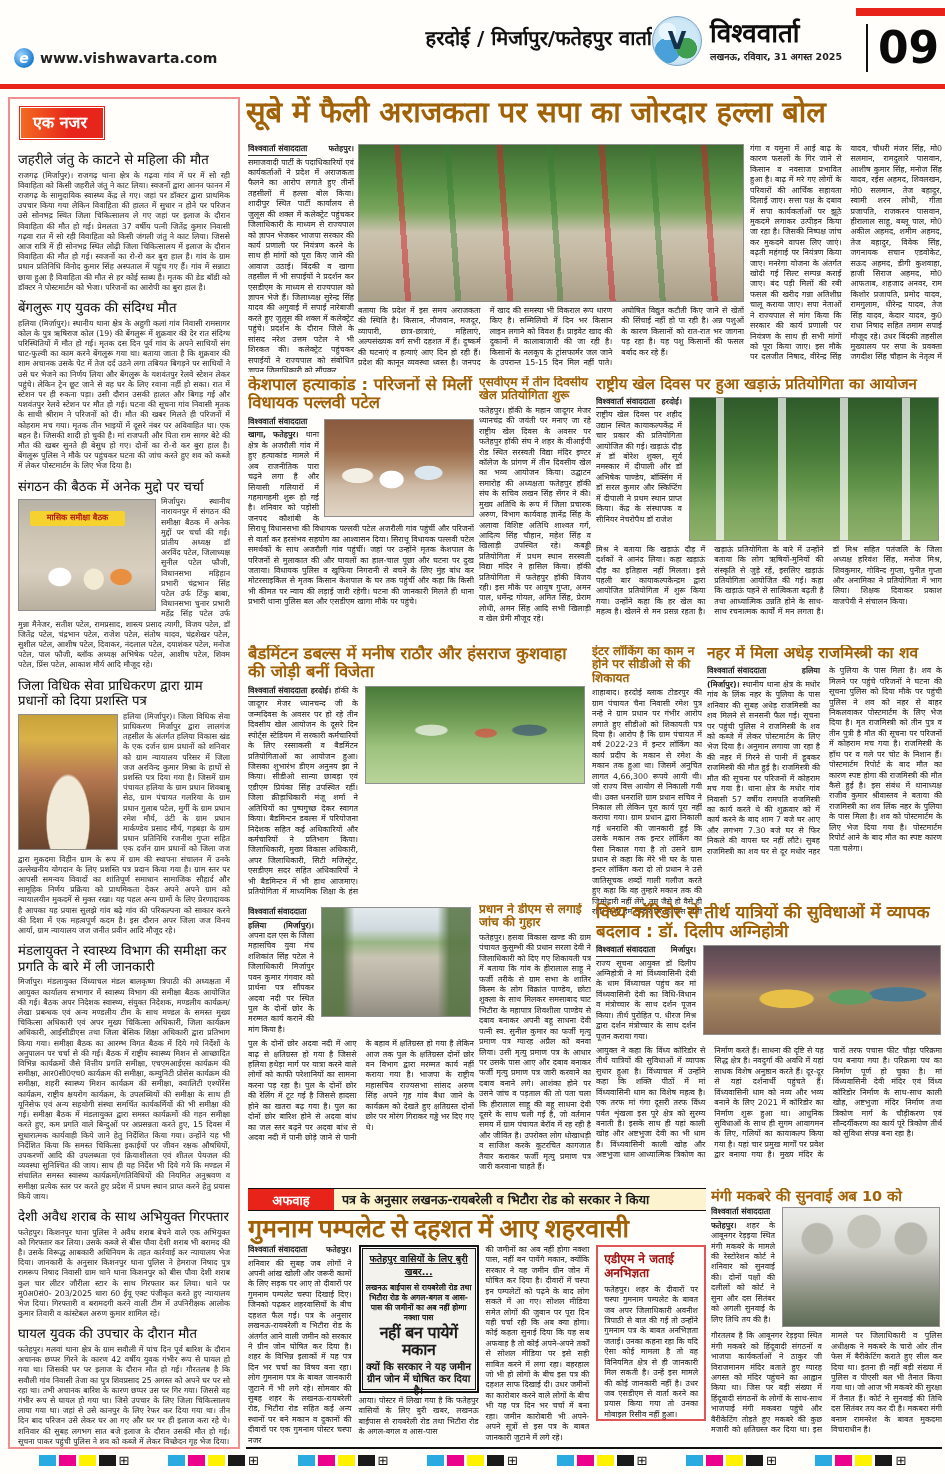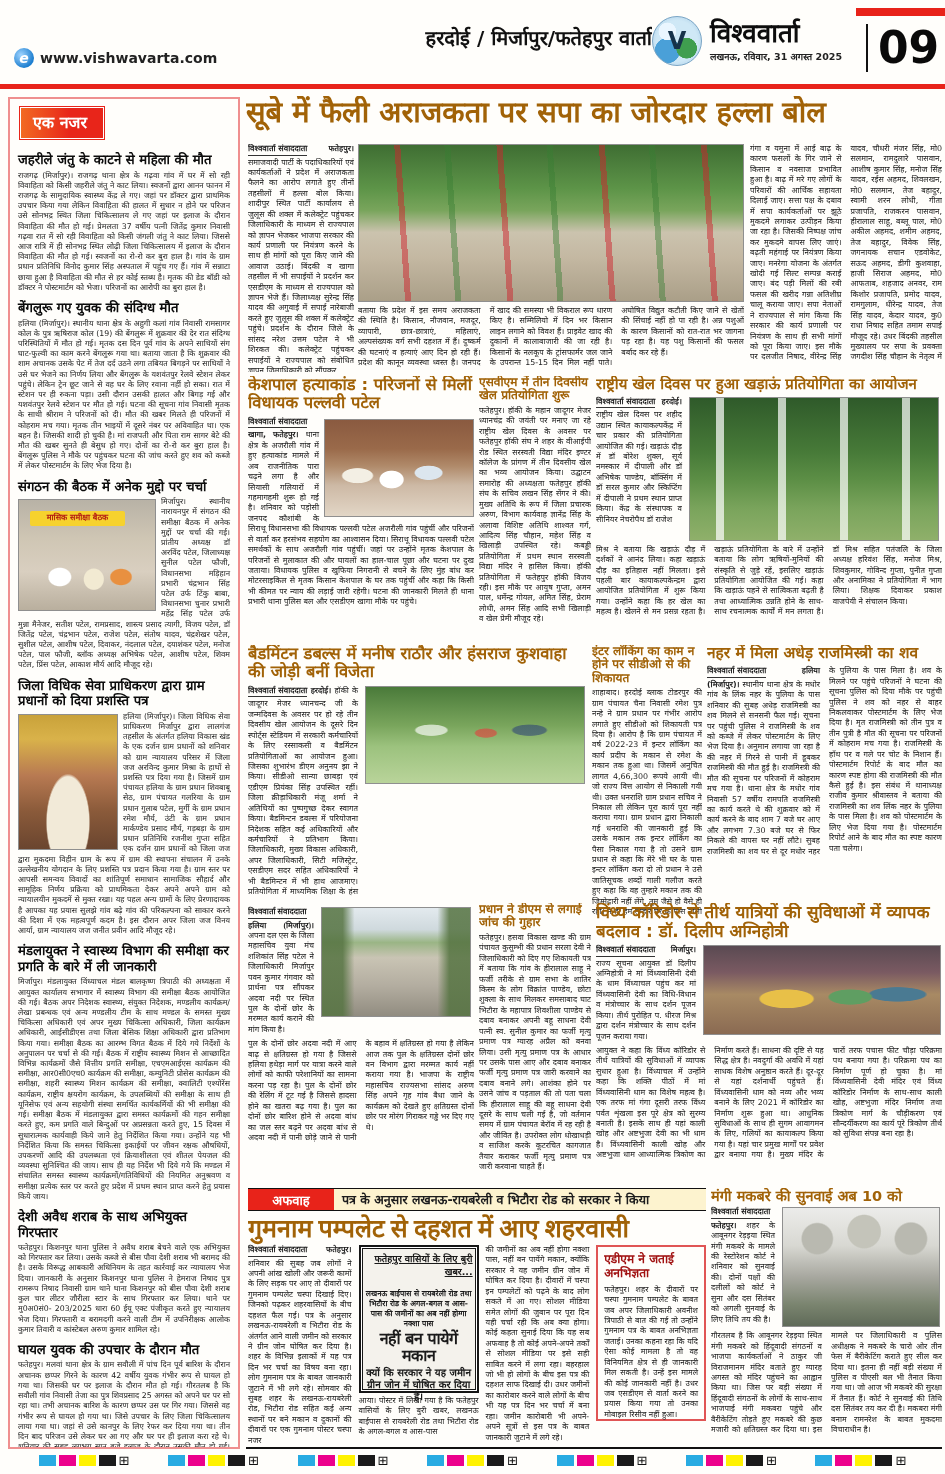--- a/index.html
+++ b/index.html
@@ -21,21 +21,21 @@
          color:#16324a;font-weight:bold;font-size:24px;}
   .paper-name{font-size:26px;font-weight:bold;color:#0d0d0d;line-height:1;}
   .dateline{font-size:9.5px;font-weight:bold;color:#222;margin-top:4px;}
   .pagebox{border-top:8px solid #e8231a;border-right:8px solid #e8231a;padding:0 8px 4px 10px;display:flex;align-items:center;}
   .pagenum{border-left:2px solid #111;padding-left:10px;font-size:44px;font-weight:bold;color:#0a0a0a;line-height:1.1;}
   .redrule{background:#e8231a;}
   
   #sidebar{left:8px;top:97px;width:232px;height:1352px;border:2px solid #ef8f8f;padding:6px 8px;box-sizing:border-box;}
   .eknajar{display:inline-block;background:linear-gradient(90deg,#f26a22,#e8251a 60%);color:#fff;
            font-size:16px;font-weight:bold;padding:3px 16px 5px 12px;border:1px solid #fff;outline:1.5px solid #e8251a;margin:2px 0 6px 2px;}
-  .sb-h{font-size:13.2px;font-weight:bold;color:#0c0c0c;line-height:1.18;margin:7px 0 3px 0;}
+  .sb-h{font-size:13.2px;font-weight:normal;color:#0c0c0c;line-height:1.18;margin:7px 0 3px 0;}
   .sb-b{font-size:7.8px;line-height:1.31;text-align:justify;color:#222;}
   .sb-photo{float:left;margin:2px 5px 2px 0;}
   .banner{position:absolute;left:8%;top:10%;width:70%;background:#f6d22e;color:#b41c12;font-weight:bold;
           font-size:8px;text-align:center;padding:2px 0;border-radius:2px;}
   
   .rep{display:inline-block;font-weight:bold;font-size:8px;border-bottom:1px solid #333;margin-bottom:2px;}
   .bd{font-size:7.9px;line-height:1.32;text-align:justify;color:#1d1d1d;}
   .hl{font-weight:bold;color:#a16207;text-align:left;line-height:1.12;}
   .cols3{column-count:3;column-gap:9px;}
   .cols2{column-count:2;column-gap:9px;}
@@ -78,21 +78,21 @@
      linear-gradient(180deg,#b8b2a6 0%,#cfc6b4 35%,#d9cfc0 65%,#b9af9e 100%); padding-left: 36px;}
   .ph-cert{background:
      radial-gradient(ellipse at 50% 80%,#f2ead8 0 30%,transparent 32%),
      linear-gradient(180deg,#c9a23a 0%,#d9b24a 18%,#b87a52 45%,#8a5a3a 72%,#6a452f 100%);}
   
   .tagrow{display:flex;align-items:stretch;border-top:1.5px solid #111;border-bottom:1.5px solid #111;}
   .tag{background:#e8231a;color:#fff;font-weight:bold;font-size:13px;display:flex;align-items:center;justify-content:center;width:86px;}
   .strip{flex:1;background:#fdf3cf;color:#1c1c1c;font-weight:bold;font-size:12.5px;display:flex;align-items:center;padding:2px 8px;}
   .pamph{border:2px solid #161616;box-shadow:inset 0 0 0 1px #fff,inset 0 0 0 2px #161616;background:#f4f2ec;
          padding:5px 4px;text-align:center;box-sizing:border-box;}
-  .pamph .t1{font-size:9.5px;font-weight:bold;text-decoration:underline;margin-bottom:11px;text-align:right;}
+  .pamph .t1{font-size:9.5px;font-weight:bold;text-decoration:underline;margin-bottom:5px;}
   .pamph .t2{font-size:7.6px;font-weight:bold;line-height:1.3;margin-bottom:3px;}
   .pamph .big{font-size:16px;font-weight:bold;letter-spacing:-.5px;line-height:1.05;margin:2px 0;}
   .pamph .t3{font-size:10px;font-weight:bold;line-height:1.2;}
   .admbox{border:2px solid #e05555;padding:5px 6px;box-sizing:border-box;}
   .admbox .t{color:#a11212;font-weight:bold;font-size:12px;line-height:1.2;margin-bottom:4px;}
   
   #footbar{left:0;top:1450px;width:945px;height:20px;display:flex;justify-content:space-evenly;align-items:center;}
   .cmyk{display:flex;gap:3px;align-items:center;}
   .sq{width:17px;height:11px;display:inline-block;}
   .reg{font-size:13px;line-height:11px;color:#111;}

